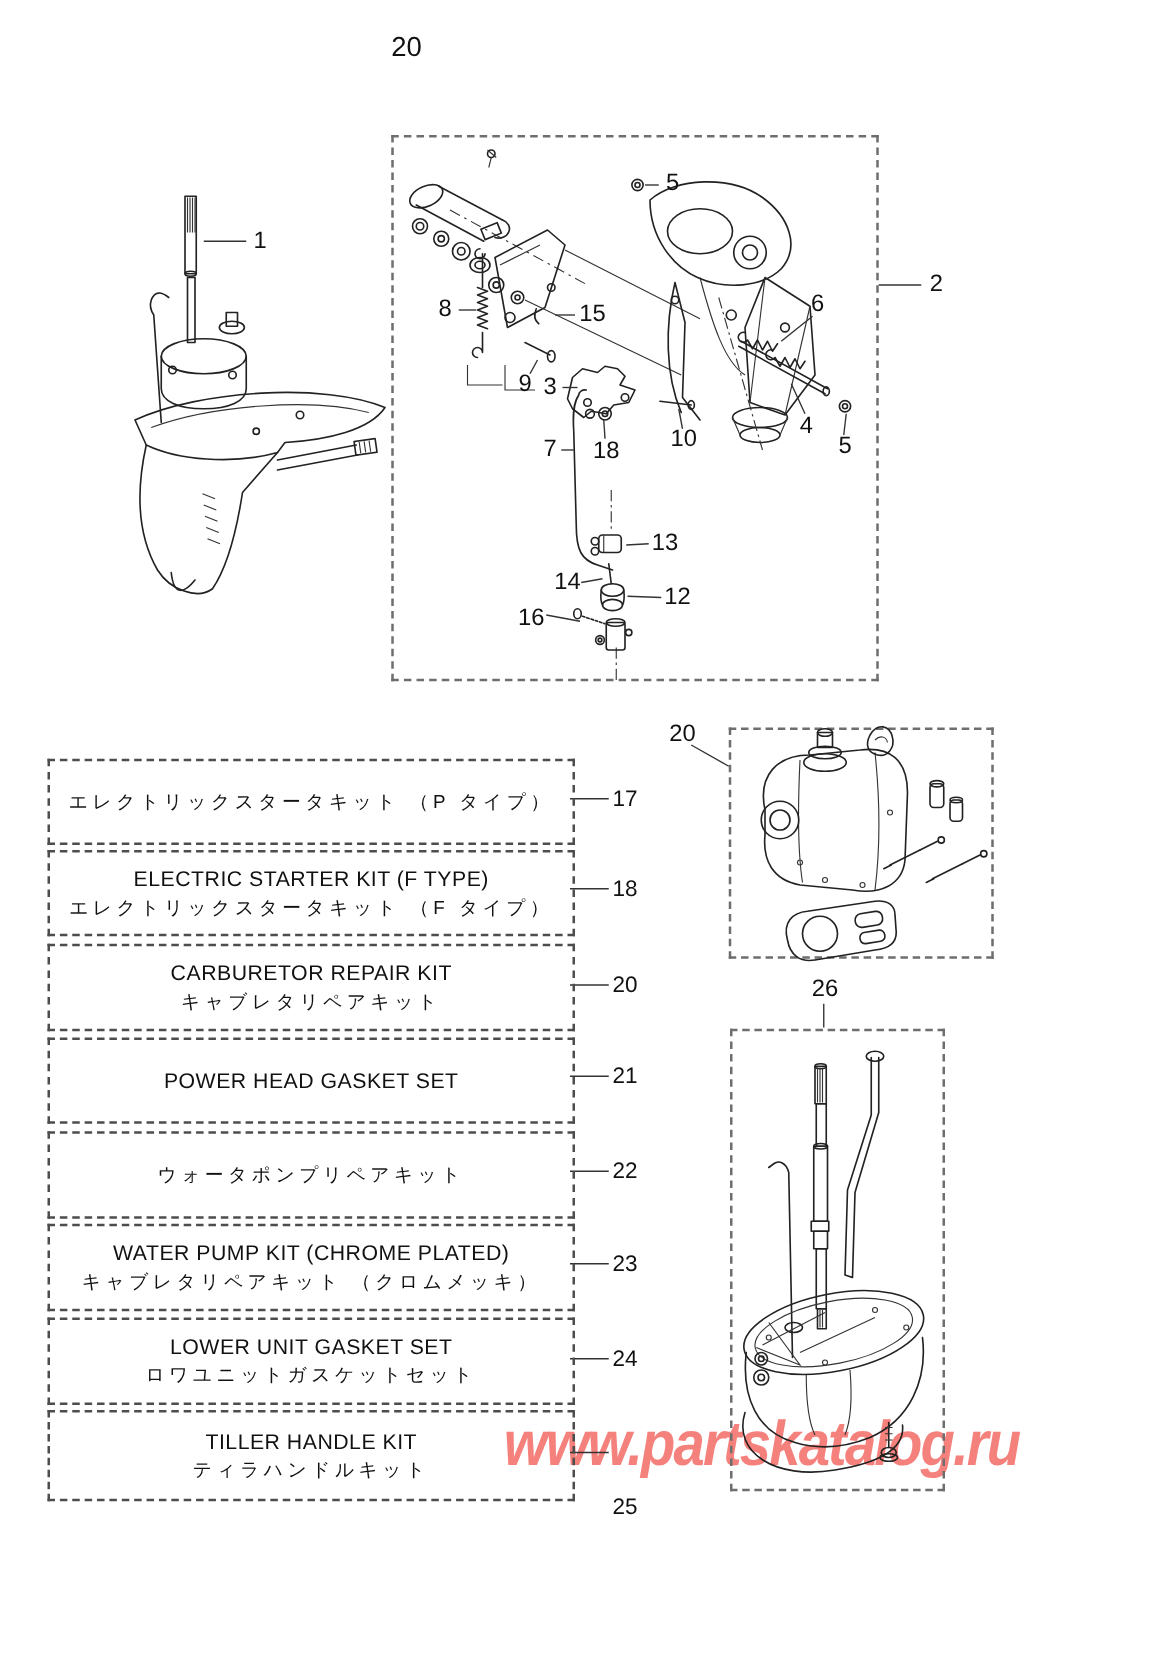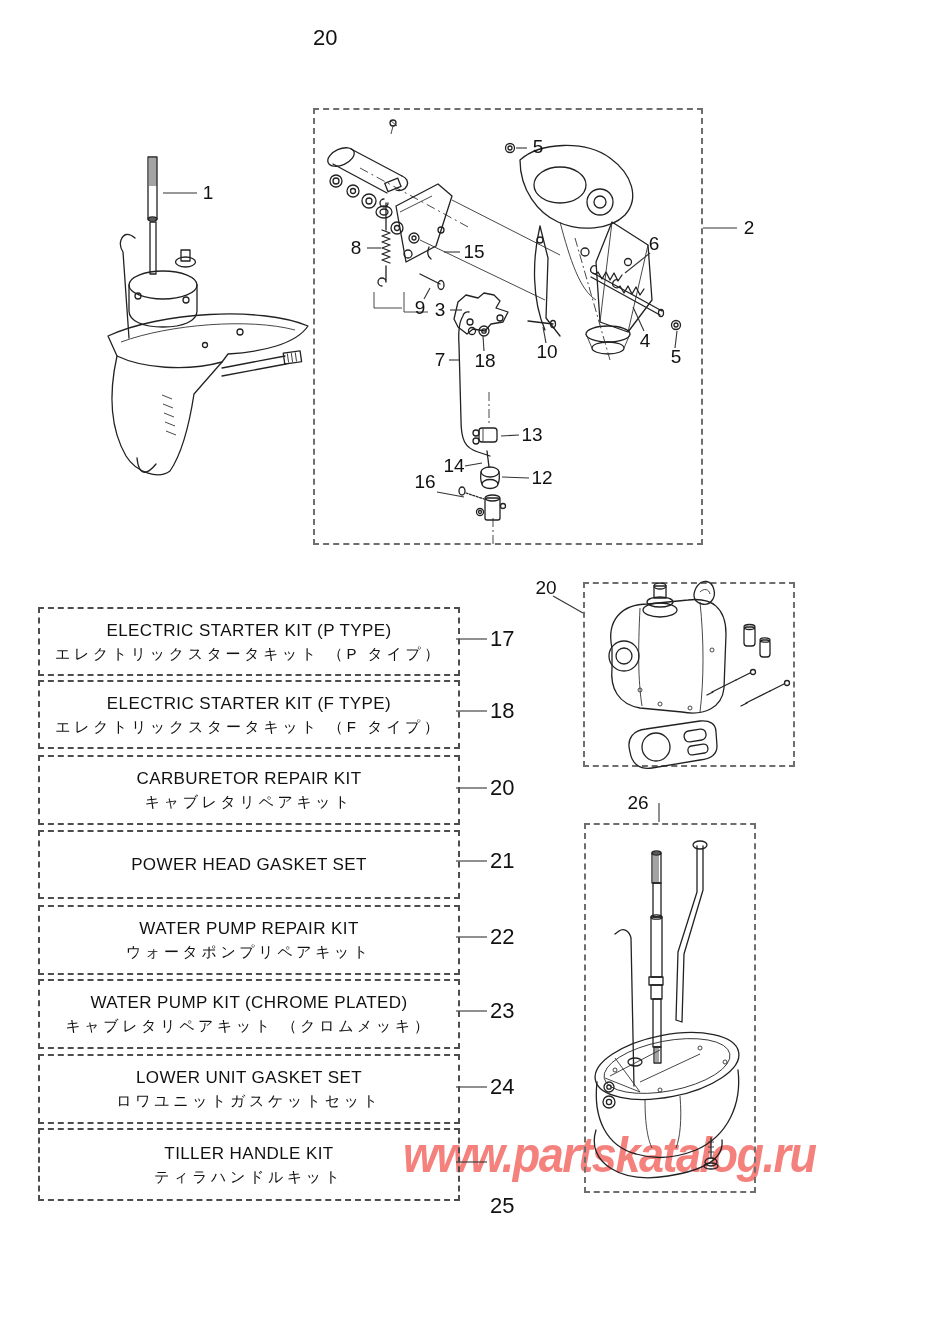--- a/index.html
+++ b/index.html
@@ -8,21 +8,21 @@
   .page-number{position:absolute;left:313px;top:25px;font-size:22px;color:#111;z-index:3;}
   
   .dash-box{position:absolute;border:2px dashed #6e6e6e;background:transparent;z-index:2;}
   .kit-box{position:absolute;left:38px;width:418px;border:2px dashed #4d4d4d;background:transparent;
            display:flex;flex-direction:column;align-items:center;justify-content:center;z-index:3;}
   .kit-en{font-size:17px;letter-spacing:.4px;white-space:nowrap;line-height:23px;}
   .kit-jp{font-size:15px;letter-spacing:.24em;white-space:nowrap;line-height:23px;}
   
   .callout{position:absolute;transform:translate(-50%,-50%);font-size:19px;color:#111;
            white-space:nowrap;z-index:4;}
-  .ref-label{position:absolute;left:490px;transform:translateY(-50%);font-size:22px;color:#111;z-index:4;}
+  .ref-label{position:absolute;left:490px;transform:translateY(-50%);font-size:18px;color:#111;z-index:4;}
   
   .watermark{position:absolute;left:403px;top:1126px;z-index:1;
              font-size:45px;font-weight:bold;font-style:italic;letter-spacing:-1.5px;
              transform:scaleY(1.12);transform-origin:left top;white-space:nowrap;}
   svg.art{position:absolute;left:0;top:0;z-index:2;}
   svg .ln{stroke:#222;stroke-width:1.3;fill:none;stroke-linecap:round;stroke-linejoin:round;}
   svg .thin{stroke:#333;stroke-width:.9;fill:none;}
   svg .lead{stroke:#333;stroke-width:1.1;fill:none;}
 </style>
 </head>
@@ -295,26 +295,25 @@
   <div class="callout" style="left:440px;top:310px;">3</div>
   <div class="callout" style="left:654px;top:244px;">6</div>
   <div class="callout" style="left:645px;top:341px;">4</div>
   <div class="callout" style="left:676px;top:357px;">5</div>
   <div class="callout" style="left:547px;top:352px;">10</div>
   <div class="callout" style="left:440px;top:360px;">7</div>
   <div class="callout" style="left:485px;top:361px;">18</div>
   <div class="callout" style="left:532px;top:435px;">13</div>
   <div class="callout" style="left:454px;top:466px;">14</div>
   <div class="callout" style="left:542px;top:478px;">12</div>
-  <div class="callout" style="left:425px;top:482px;">16</div>
+  <div class="callout" style="left:425px;top:495px;">16</div>
   <div class="callout" style="left:546px;top:588px;">20</div>
-  <div class="callout" style="left:638px;top:792px;margin-top:11px;">26</div>
+  <div class="callout" style="left:660px;top:792px;">26</div>
 
   <div class="kit-box" style="top:607px;height:65px;">
-    <div class="kit-en">ELECTRIC STARTER KIT (P TYPE)</div>
     <div class="kit-jp">エレクトリックスタータキット （P タイプ）</div>
   </div>
   <div class="ref-label" style="top:639px;">17</div>
 
   <div class="kit-box" style="top:680px;height:65px;">
     <div class="kit-en">ELECTRIC STARTER KIT (F TYPE)</div>
     <div class="kit-jp">エレクトリックスタータキット （F タイプ）</div>
   </div>
   <div class="ref-label" style="top:711px;">18</div>
 
@@ -323,21 +322,20 @@
     <div class="kit-jp">キャブレタリペアキット</div>
   </div>
   <div class="ref-label" style="top:788px;">20</div>
 
   <div class="kit-box" style="top:830px;height:65px;">
     <div class="kit-en">POWER HEAD GASKET SET</div>
   </div>
   <div class="ref-label" style="top:861px;">21</div>
 
   <div class="kit-box" style="top:905px;height:66px;">
-    <div class="kit-en">WATER PUMP REPAIR KIT</div>
     <div class="kit-jp">ウォータポンプリペアキット</div>
   </div>
   <div class="ref-label" style="top:937px;">22</div>
 
   <div class="kit-box" style="top:979px;height:66px;">
     <div class="kit-en">WATER PUMP KIT (CHROME PLATED)</div>
     <div class="kit-jp">キャブレタリペアキット （クロムメッキ）</div>
   </div>
   <div class="ref-label" style="top:1011px;">23</div>
 

